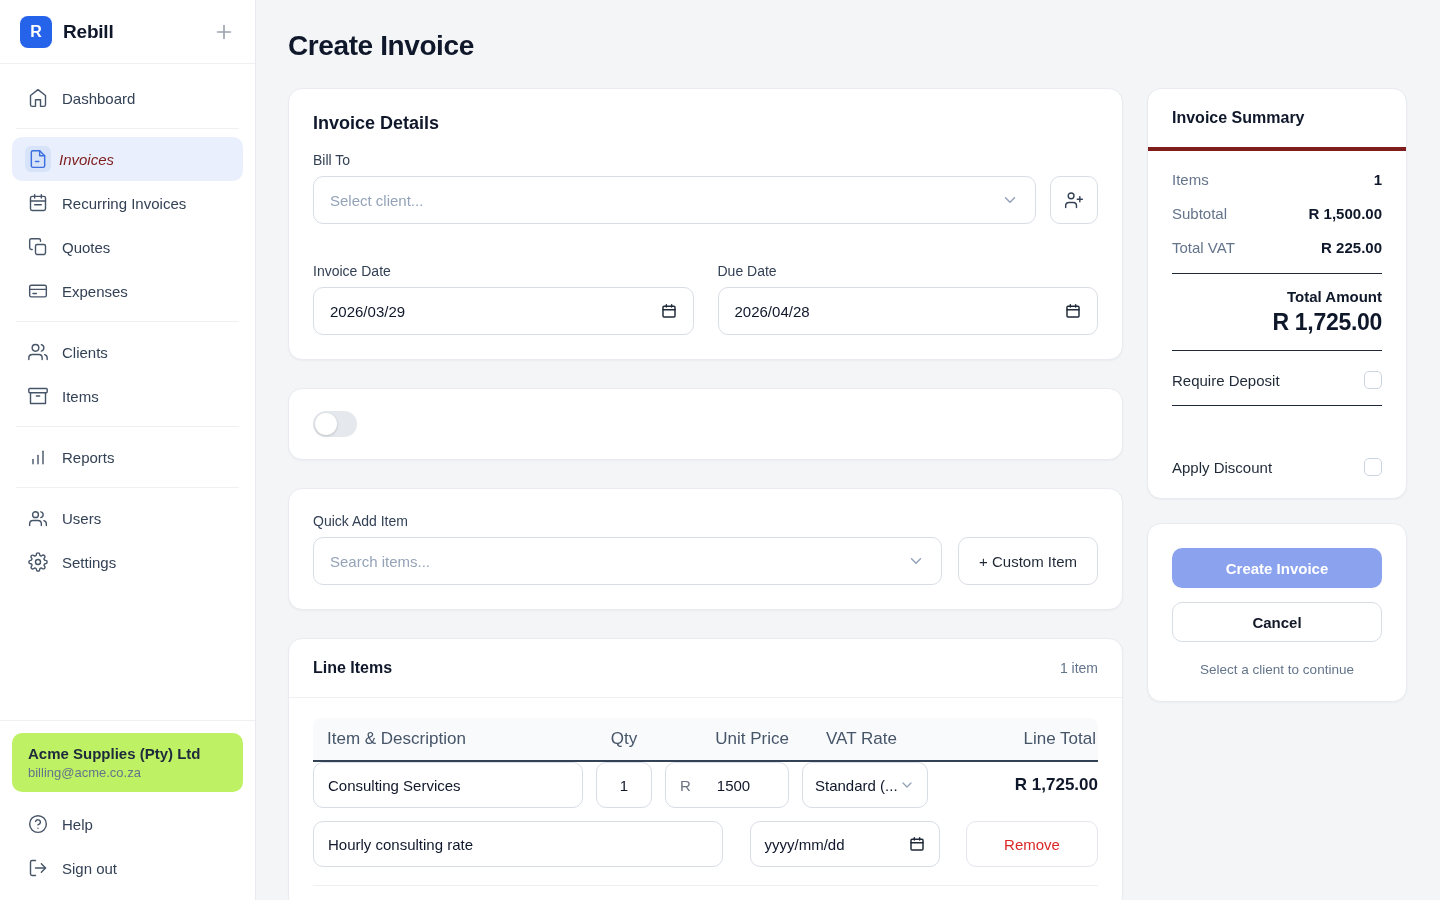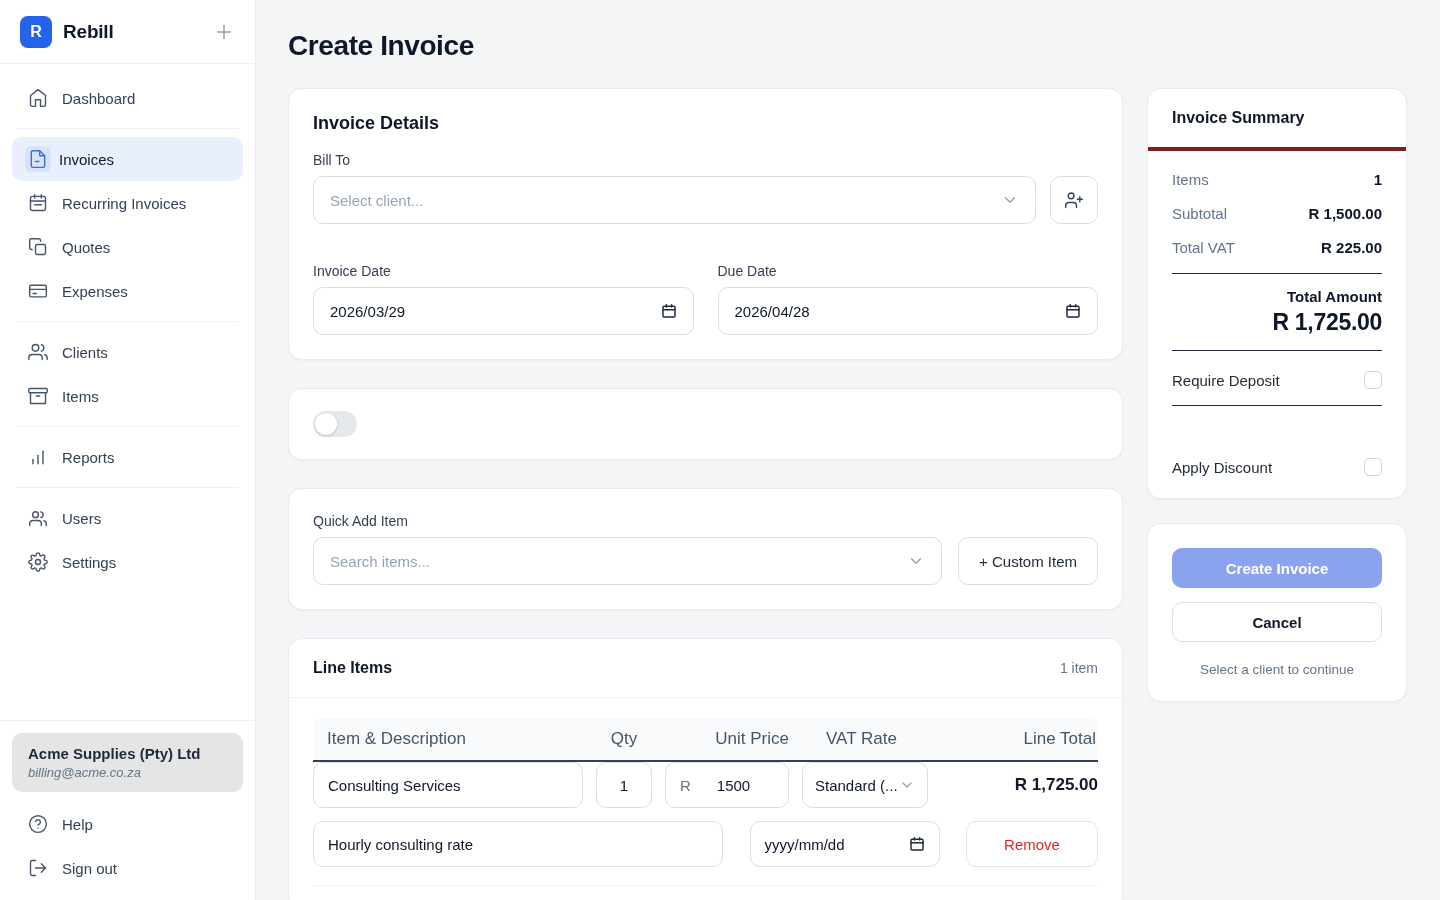--- a/index.html
+++ b/index.html
@@ -27,28 +27,28 @@
   .app-name { font-size:19px; font-weight:bold; margin-left:11px; color:#0f172a; letter-spacing:-0.2px; }
   .sb-plus { margin-left:auto; color:#9ca3af; cursor:pointer; display:flex; }
 
   .sb-nav { padding:12px 12px 0 12px; flex:1; }
   .nav-item {
     display:flex; align-items:center; gap:14px; height:44px;
     padding:0 16px; border-radius:10px; color:#334155; font-size:15px;
     cursor:pointer;
   }
   .nav-item .nicon { color:#475569; display:flex; }
-  .nav-item.active { background:#e9effc; color:#0f172a; font-weight:500; }
+  .nav-item.active { background:#e9effc; color:#7f1d1d; font-weight:500;font-style:italic; }
   .nav-item.active .nicon { color:#3b6fe0; background:#d7e3f9; border-radius:6px; padding:3px; margin-left:-3px; margin-right:-6px;}
   .nav-divider { height:1px; background:#eef0f3; margin:8px 4px; }
 
   .sb-footer { border-top:1px solid #eef0f3; padding:12px 12px 10px 12px; }
-  .account-card { background:#e5e5e5; border-radius:10px; padding:12px 16px; margin-bottom:10px; }
+  .account-card { background:#bef264; border-radius:10px; padding:12px 16px; margin-bottom:10px; }
   .account-name { font-size:15px; font-weight:600; color:#1e293b; }
-  .account-email { font-size:13px; color:#64748b; margin-top:3px;font-style:italic; }
+  .account-email { font-size:13px; color:#64748b; margin-top:3px; }
 
   
   .main { flex:1; padding:30px 33px 0 32px; }
   .page-title { font-size:28px; font-weight:bold; letter-spacing:-0.4px; color:#0f172a; }
   .content { display:grid; grid-template-columns:835px 260px; gap:24px; margin-top:26px; align-items:start; }
   .col-left { display:flex; flex-direction:column; gap:28px; }
   .col-right { display:flex; flex-direction:column; gap:24px; }
 
   .card {
     background:#fff; border:1px solid #e9ebf0; border-radius:14px;

